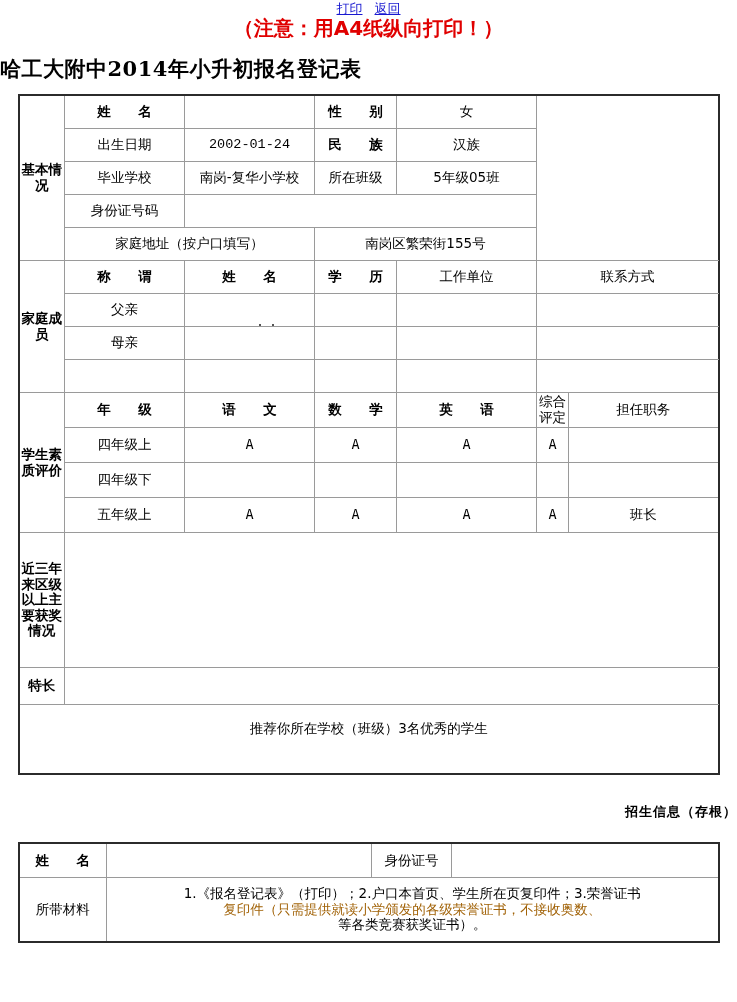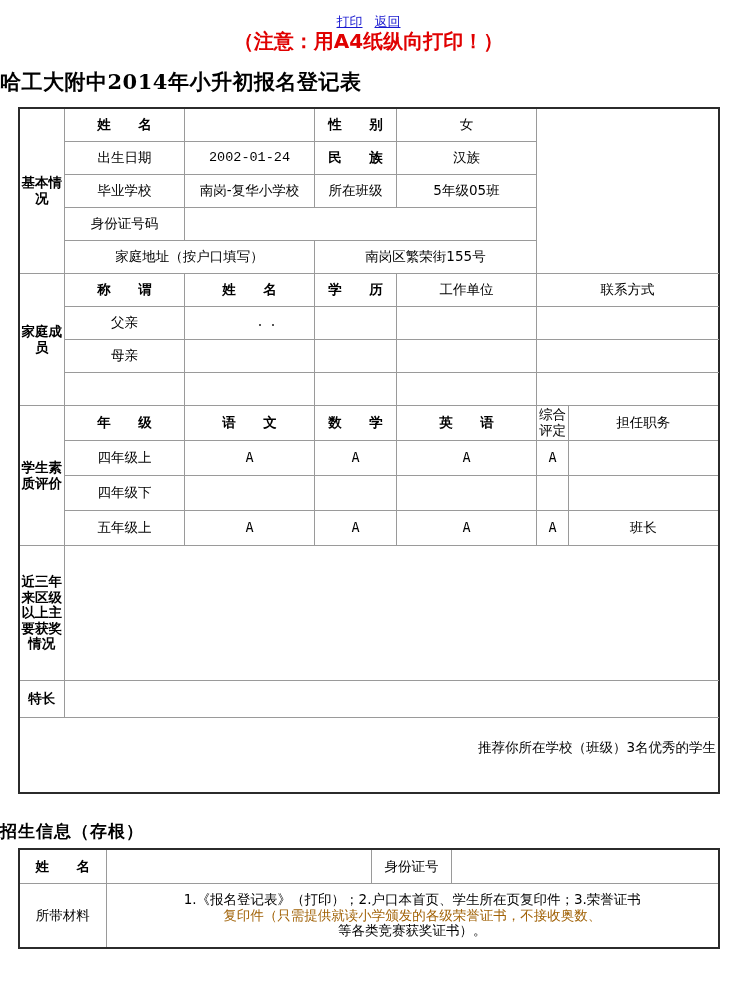--- a/index.html
+++ b/index.html
@@ -12,21 +12,21 @@
     height: 1002px;
     font-family: "Liberation Serif", "DejaVu Serif", serif;
     color: #000000;
     position: relative;
     overflow: hidden;
   }
 
   
   .toplinks {
     text-align: center;
-    padding-top: 14px;
+    padding-top: 1px;
     line-height: 16px;
     font-size: 13px;
   }
   .toplinks a {
     color: #1818d0;
     text-decoration: underline;
     font-family: "DejaVu Sans", "Liberation Sans", sans-serif;
     font-size: 13px;
     cursor: pointer;
   }
@@ -108,26 +108,26 @@
   }
   .mark {
     font-family: "DejaVu Sans Mono", "Liberation Mono", monospace;
     font-size: 12.5px;
   }
   .leftalign { text-align: left; padding-left: 6px; }
 
   .photo-cell { background: #fff; }
 
   .stub-title {
-    text-align: left;
-    font-weight: bold;
-    font-size: 17px;
+    text-align: right;
+    font-weight: bold;
+    font-size: 13px;
     line-height: 22px;
     margin-top: 26px;
-    margin-bottom: 6px;
+    margin-bottom: 19px;
     letter-spacing: 1px;
     font-family: "DejaVu Serif", "Liberation Serif", serif;
   }
 
   .materials {
     text-align: left;
     font-family: "DejaVu Sans", "Liberation Sans", sans-serif;
     font-size: 12.5px;
     line-height: 1.45;
     padding: 2px 4px 2px 6px;
@@ -285,21 +285,21 @@
       </td>
       <td colspan="6" class="leftalign val-cn"></td>
     </tr>
 
     <tr>
       <td class="sidelbl" style="height:36px">特长</td>
       <td colspan="6" class="leftalign val-cn"></td>
     </tr>
 
     <tr>
-      <td colspan="7" class="leftalign lbl" style="height:52px; vertical-align:top; padding-top:22px; font-weight:normal;text-align:right;">推荐你所在学校（班级）3名优秀的学生</td>
+      <td colspan="7" class="leftalign lbl" style="height:52px; vertical-align:top; padding-top:16px; font-weight:normal;">推荐你所在学校（班级）3名优秀的学生</td>
     </tr>
   </tbody>
 </table>
 
 <div class="stub-title">招生信息（存根）</div>
 
 <table class="form outer" style="width:700px;">
   <colgroup>
     <col style="width:88px">
     <col style="width:265px">

